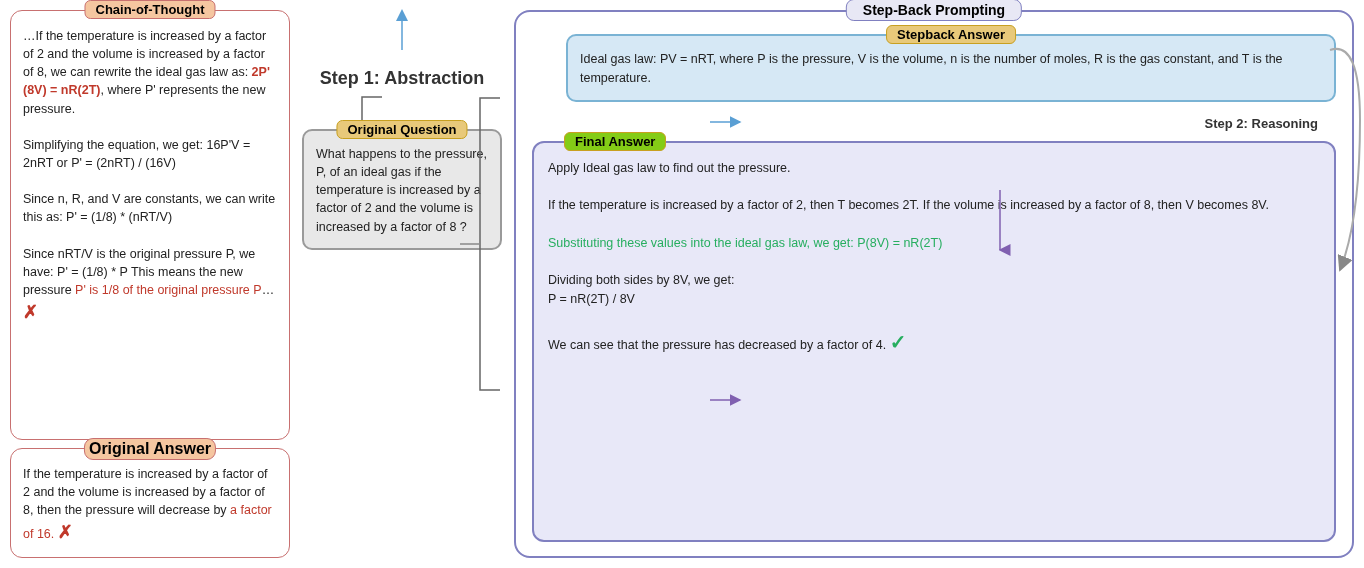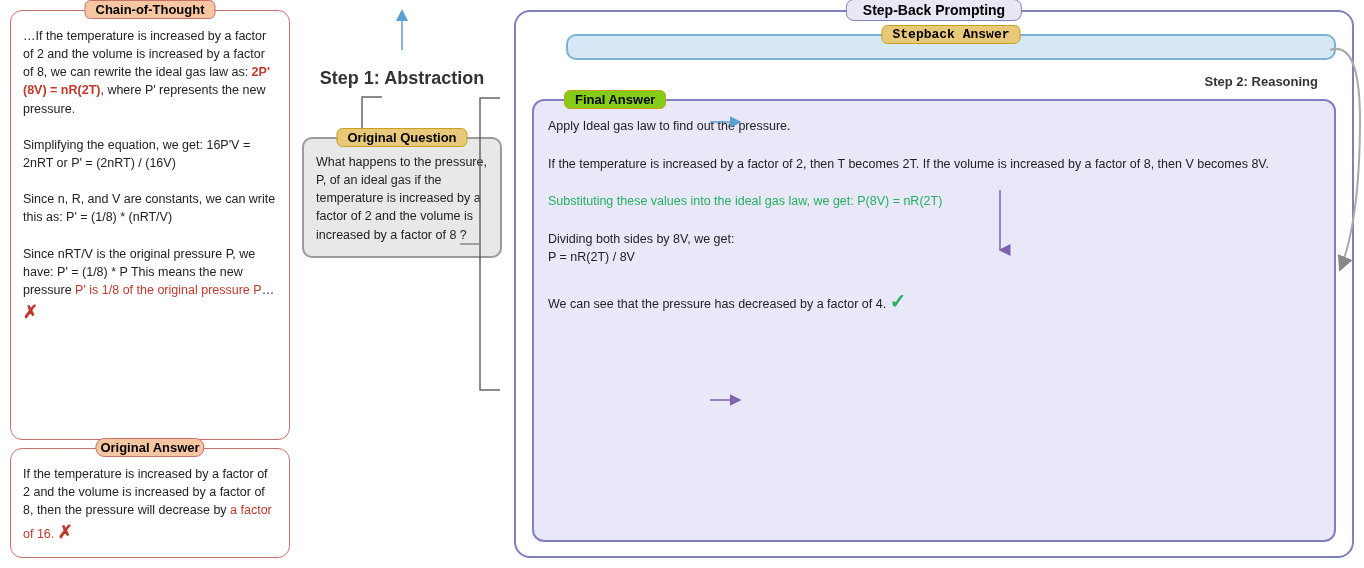--- a/index.html
+++ b/index.html
@@ -88,21 +88,21 @@
 
     .orig-answer-title {
       position: absolute;
       top: -11px;
       left: 50%;
       transform: translateX(-50%);
       background: #f5c6a0;
       border: 1.5px solid #c87070;
       border-radius: 9px;
       padding: 1px 4px;
-      font-size: 13px;
+      font-size: 16px;
       font-weight: bold;
       white-space: nowrap;
       color: #000;
     }
 
     .orig-answer-content {
       margin-top: 6px;
       line-height: 1.45;
       font-size: 12.5px;
       color: #222;
@@ -159,21 +159,21 @@
       text-align: center;
     }
 
     .original-question-box {
       border: 2px solid #9a9a9a;
       border-radius: 10px;
       padding: 10px 12px 12px;
       background: #e8e8e8;
       position: relative;
       width: 200px;
-      margin-top: 20px;
+      margin-top: 12px;
     }
 
     .orig-q-title {
       position: absolute;
       top: -11px;
       left: 50%;
       transform: translateX(-50%);
       background: #e8c97a;
       border: 1.5px solid #c8a020;
       border-radius: 6px;
@@ -218,21 +218,20 @@
       white-space: nowrap;
       color: #000;
       text-align: center;
     }
 
     .right-top-row {
       display: flex;
       flex-direction: row;
       gap: 14px;
       margin-top: 8px;
-      font-family: Liberation Mono, monospace;
     }
 
     .sb-answer-box {
       border: 2px solid #7ab3d4;
       border-radius: 10px;
       padding: 10px 12px 12px;
       background: #d6e8f5;
       position: relative;
       flex: 1;
     }
@@ -360,20 +359,23 @@
   </div>
 
   <div class="right-panel">
     <div class="sb-main-title">Step-Back Prompting</div>
 
     <div class="right-top-row">
 
       <div style="width:20px;"></div>
       <div class="sb-answer-box">
         <div class="sb-ans-title">Stepback Answer</div>
+        <div class="sb-ans-content">
+          <span>Ideal gas law: PV = nRT, where P is the pressure, V is the volume, n is the number of moles, R is the gas constant, and T is the temperature.</span>
+        </div>
       </div>
     </div>
 
     <div style="display:flex; justify-content:flex-end; padding-right:10px;">
       <div class="step2-label">Step 2: Reasoning</div>
     </div>
 
     <div class="final-answer-box">
       <div class="final-ans-title">Final Answer</div>
       <div class="final-ans-content">

